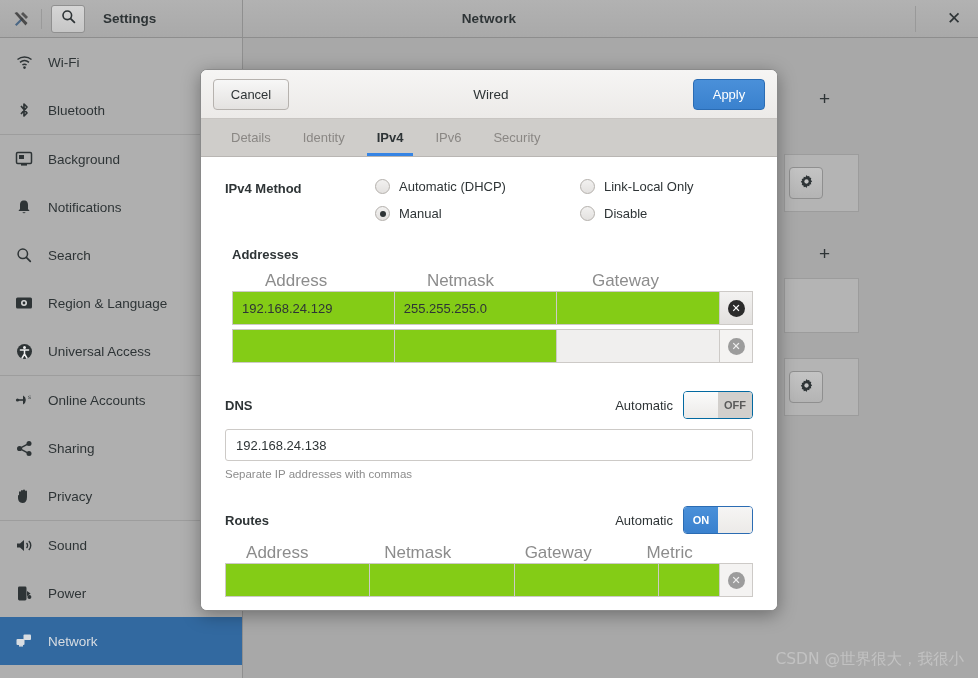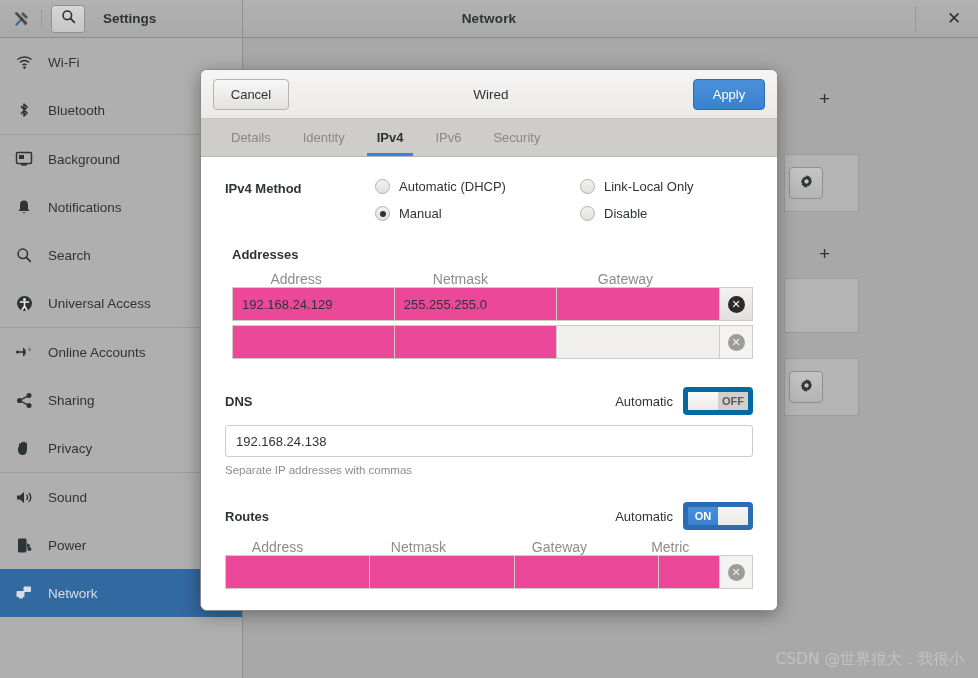--- a/index.html
+++ b/index.html
@@ -161,29 +161,29 @@
     border: 1px solid #b4b0ac;
     display: flex; align-items: center; justify-content: center;
   }
   .radio.on::after {
     content: ""; width: 6px; height: 6px; border-radius: 50%;
     background: #2e3436;
   }
 
   .addresses { margin-top: 26px; margin-left: 7px; }
   .col-heads {
-    display: flex; font-size: 14px; color: #8c8c8c;
+    display: flex; font-size: 17px; color: #8c8c8c;
     margin-top: 9px;
     gap: 36px;
   }
   .col-heads span { text-align: center; }
   .grid-row { display: flex; }
   .cell {
     height: 34px; border: 1px solid #cdcac7;
-    background: #ec4899;
+    background: #84cc16;
     display: flex; align-items: center;
     padding: 0 9px; font-size: 13px; color: #2e3436;
     margin-right: -1px;
   }
   .cell.dim { background: #f0efee; }
   .del-btn {
     width: 34px; height: 34px;
     border: 1px solid #cdcac7;
     background: linear-gradient(#f3f2f1,#e2e0de);
     display: flex; align-items: center; justify-content: center;
@@ -197,21 +197,21 @@
   }
   .xcircle.muted { background: #9c9c9c; color: #f0f0f0; }
 
   .dns-head {
     display: flex; align-items: center; justify-content: space-between;
     margin-top: 28px;
   }
   .auto-wrap { display: flex; align-items: center; gap: 10px; font-size: 13px; color: #2e3436; }
   .switch {
     width: 70px; height: 28px; border-radius: 4px;
-    border: 5px solid #0369a1; display: flex; overflow: hidden;
+    border: 1px solid #0369a1; display: flex; overflow: hidden;
   }
   .switch .knob {
     width: 50%; background: linear-gradient(#fbfbfb,#eceae8);
   }
   .switch .lbl {
     width: 50%; display: flex; align-items: center; justify-content: center;
     font-size: 11px; font-weight: bold; color: #5a5a5a;
     background: #d2cfcc;
   }
   .switch.on { border-color: #2b6cb3; }
@@ -320,20 +320,30 @@
     <div class="side-item">
       <span class="ic">
         <svg width="16" height="16" viewBox="0 0 16 16">
           <circle cx="6.8" cy="6.8" r="4.7" fill="none" stroke="#2e3436" stroke-width="1.5"></circle>
           <line x1="10.3" y1="10.3" x2="14.3" y2="14.3" stroke="#2e3436" stroke-width="1.7" stroke-linecap="round"></line>
         </svg>
       </span>
       <span>Search</span>
     </div>
 
+    <div class="side-item">
+      <span class="ic">
+        <svg width="18" height="14" viewBox="0 0 18 14">
+          <rect x="1" y="1.5" width="16" height="11" rx="1.5" fill="#2e3436"></rect>
+          <circle cx="9" cy="7" r="3" fill="#d8d8d8"></circle>
+          <circle cx="9" cy="7" r="1.4" fill="#2e3436"></circle>
+        </svg>
+      </span>
+      <span>Region &amp; Language</span>
+    </div>
 
     <div class="side-item">
       <span class="ic">
         <svg width="17" height="17" viewBox="0 0 17 17">
           <circle cx="8.5" cy="8.5" r="7.5" fill="#2e3436"></circle>
           <circle cx="8.5" cy="4.6" r="1.5" fill="#eee"></circle>
           <path d="M4.4 7 h8.2 M8.5 7 v4 l-2.4 4 M8.5 11 l2.4 4" stroke="#eee" stroke-width="1.5" fill="none" stroke-linecap="round"></path>
         </svg>
       </span>
       <span>Universal Access</span>

